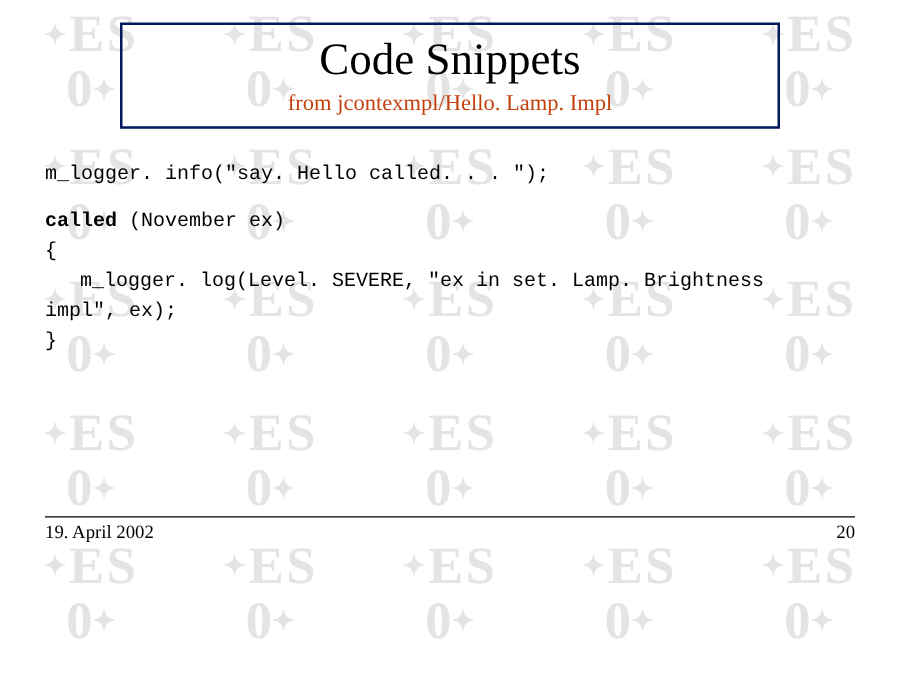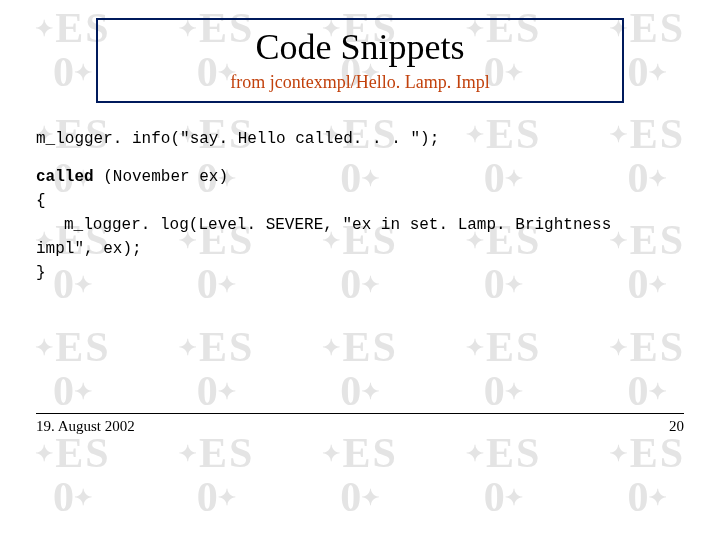--- a/index.html
+++ b/index.html
@@ -213,18 +213,18 @@
     <div><span class="kw">called</span><span> (November ex)</span></div>
     <div>{</div>
     <div class="indent">m_logger. log(Level. SEVERE, "ex in set. Lamp. Brightness</div>
     <div>impl", ex);</div>
     <div>}</div>
   </div>
 
   <div class="footer">
     <hr class="footer-rule">
     <div class="footer-row">
-      <span>19. August 2002</span>
+      <span>19. April 2002</span>
       <span>20</span>
     </div>
   </div>
 
 </div>
 
 </body></html>

